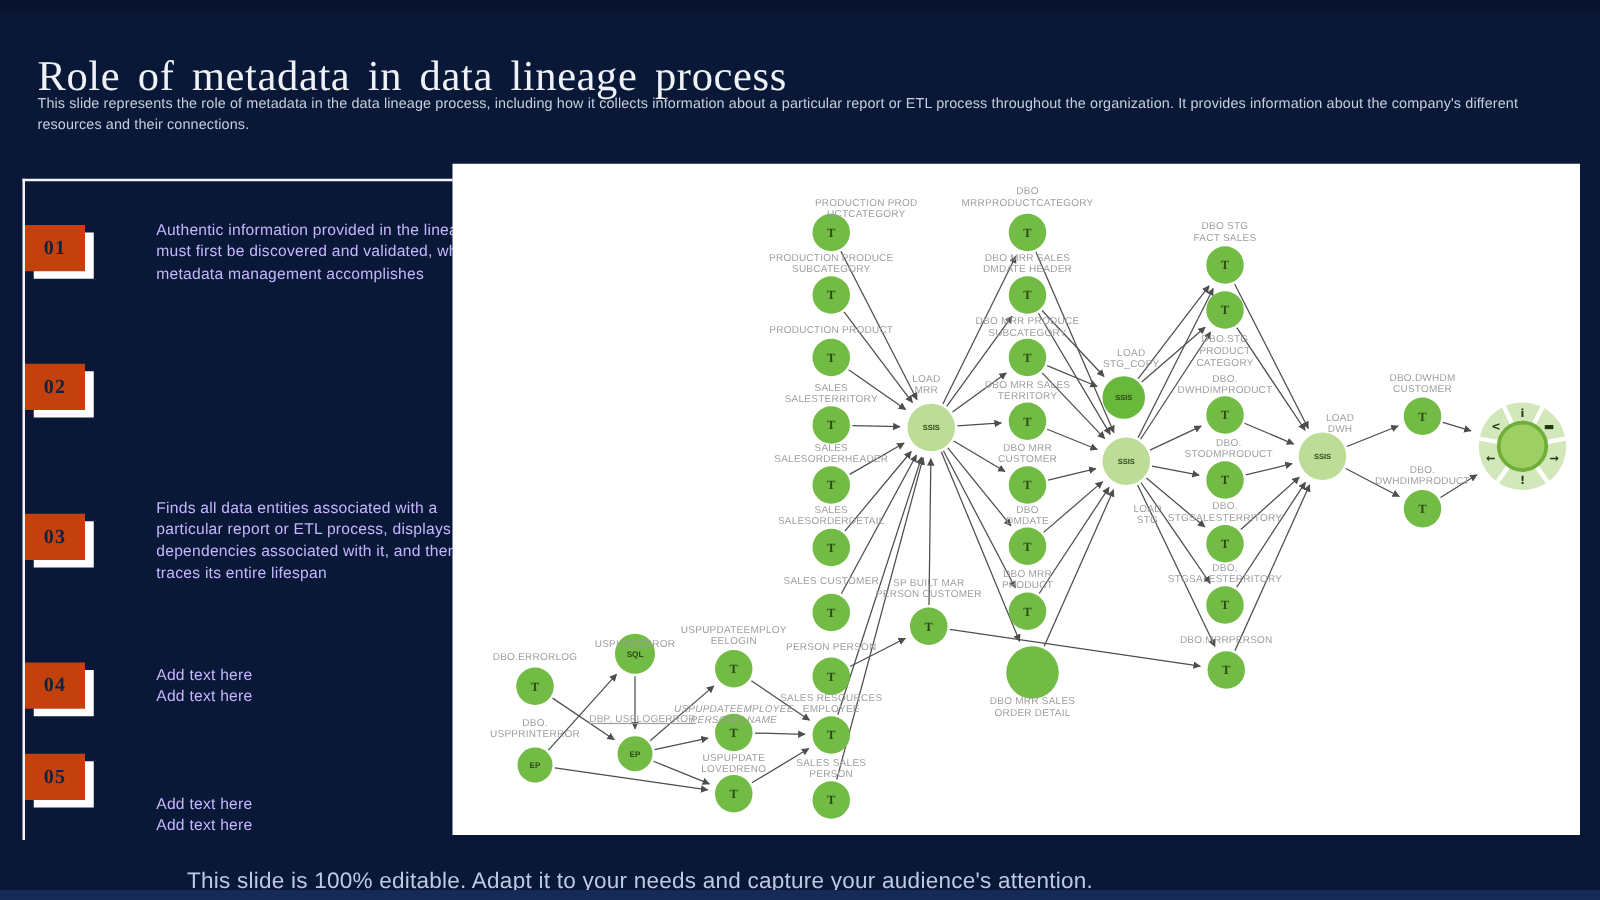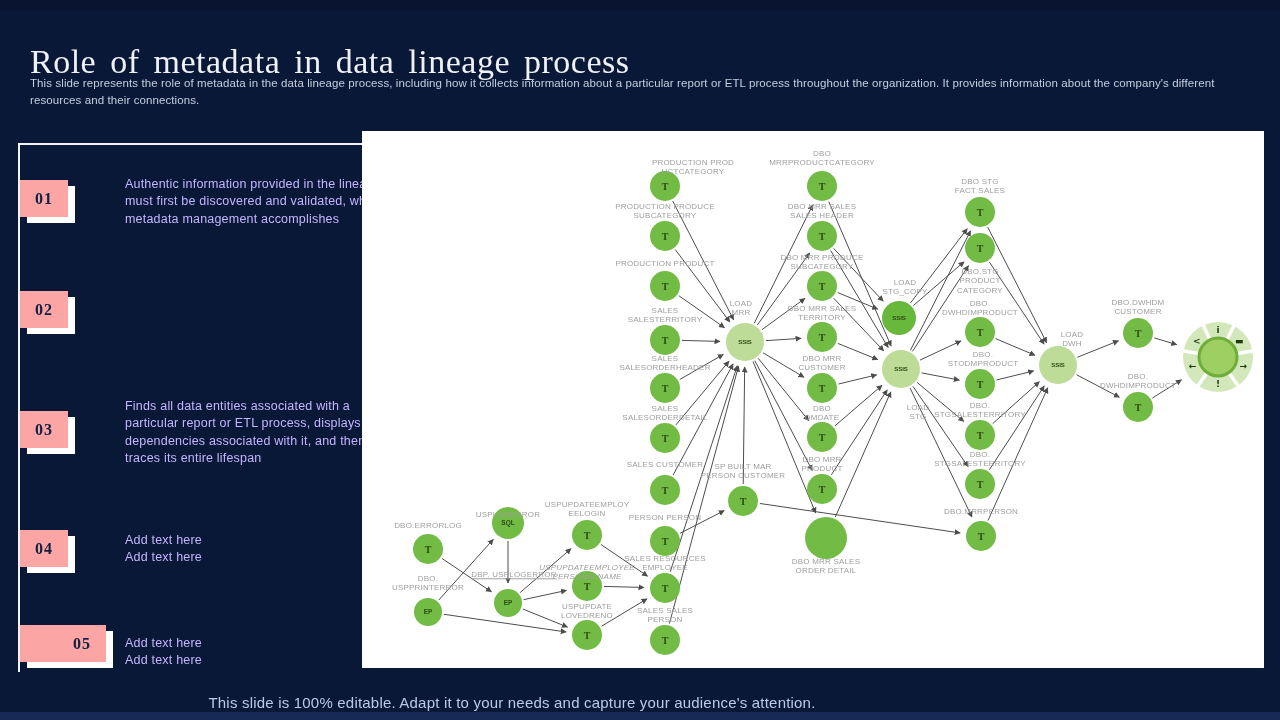--- a/index.html
+++ b/index.html
@@ -17,21 +17,21 @@
   }
   .subtitle{
     position:absolute;left:30px;top:75px;width:1218px;
     font-size:11.5px;line-height:1.5;color:#c6cedd;letter-spacing:0.1px;
   }
   .frame-vline{position:absolute;left:18px;top:143px;width:2px;height:529px;background:#f2f4f8;}
   .frame-hline{position:absolute;left:18px;top:143px;width:344px;height:2px;background:#f2f4f8;}
   .list-layer{position:absolute;left:0;top:0;width:362px;height:720px;}
   .num-box{
     position:absolute;left:20px;width:48px;height:37px;
-    background:#fca5a5;box-shadow:7px 6px 0 #ffffff;
+    background:#c2410c;box-shadow:7px 6px 0 #ffffff;
     display:flex;align-items:center;justify-content:center;
     font-family:"Liberation Serif",serif;font-size:16px;font-weight:700;
     color:#102141;letter-spacing:1px;
   }
   .item-text{
     position:absolute;left:85px;width:278px;
     font-size:12.5px;line-height:1.38;color:#c4b5fd;letter-spacing:0.2px;
     white-space:pre-line;
     margin-left:40px;
   }
@@ -40,21 +40,21 @@
     background:#ffffff;
   }
   .diagram-panel svg{position:absolute;left:0;top:0;}
   .nlabel{
     position:absolute;transform:translate(-50%,-50%);
     font-size:8px;line-height:1.18;color:#9e9e9e;letter-spacing:0.2px;
     text-align:center;white-space:nowrap;
   }
   .caption{
     position:absolute;left:0;top:694px;width:1024px;text-align:center;
-    font-size:15px;color:#bdc9e4;letter-spacing:0.2px;
+    font-size:18px;color:#bdc9e4;letter-spacing:0.2px;
   }
 </style>
 </head>
 <body>
 
 <div class="top-strip"></div>
 
 <h1 class="title">Role of  metadata in data lineage process</h1>
 <div class="subtitle">This slide represents the role of metadata in the data lineage process, including how it collects information about a particular report or ETL process throughout the organization. It provides information about the company's different resources and their connections.</div>
 
@@ -63,21 +63,21 @@
 
 <div class="list-layer">
     <div class="num-box" style="top: 180px;">01</div>
     <div class="item-text" style="top: 176px;">Authentic information provided in the lineage must first be discovered and validated, which metadata management accomplishes</div>
     <div class="num-box" style="top: 291px;">02</div>
     <div class="num-box" style="top: 411px;">03</div>
     <div class="item-text" style="top: 398px;">Finds all data entities associated with a particular report or ETL process, displays all dependencies associated with it, and then traces its entire lifespan</div>
     <div class="num-box" style="top: 530px;">04</div>
     <div class="item-text" style="top: 532px;">Add text here
 Add text here</div>
-    <div class="num-box" style="top: 625px; padding-left: 38px;">05</div>
+    <div class="num-box" style="top: 603px;">05</div>
     <div class="item-text" style="top: 635px;">Add text here
 Add text here</div>
   </div>
 
 <div class="diagram-panel">
     <svg width="902" height="537">
       <defs>
         <marker id="arr" markerWidth="7" markerHeight="7" refX="5.5" refY="3" orient="auto">
           <path d="M0,0 L6,3 L0,6 Z" fill="#4d4d4d"></path>
         </marker>
@@ -280,21 +280,21 @@
     <div class="nlabel" style="left: 381px; top: 340px;">
       <div>SP BUILT MAR</div>
       <div>PERSON CUSTOMER</div>
     </div>
     <div class="nlabel" style="left: 460px; top: 27px;">
       <div>DBO</div>
       <div>MRRPRODUCTCATEGORY</div>
     </div>
     <div class="nlabel" style="left: 460px; top: 80px;">
       <div>DBO MRR SALES</div>
-      <div>SALES HEADER</div>
+      <div>DMDATE HEADER</div>
     </div>
     <div class="nlabel" style="left: 460px; top: 131px;">
       <div>DBO MRR PRODUCE</div>
       <div>SUBCATEGORY</div>
     </div>
     <div class="nlabel" style="left: 460px; top: 182px;">
       <div>DBO MRR SALES</div>
       <div>TERRITORY</div>
     </div>
     <div class="nlabel" style="left: 460px; top: 232px;">

